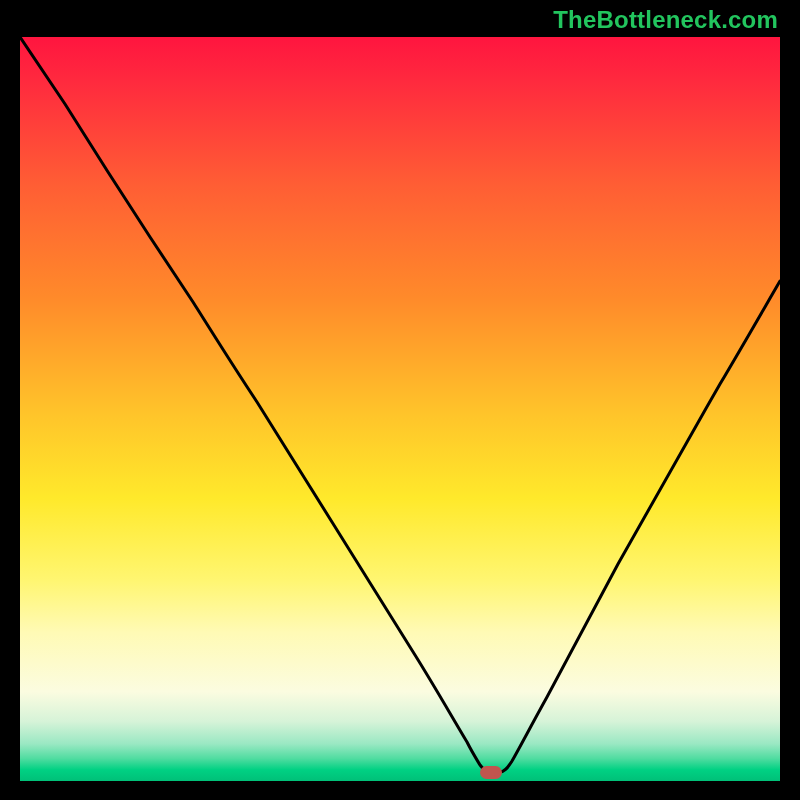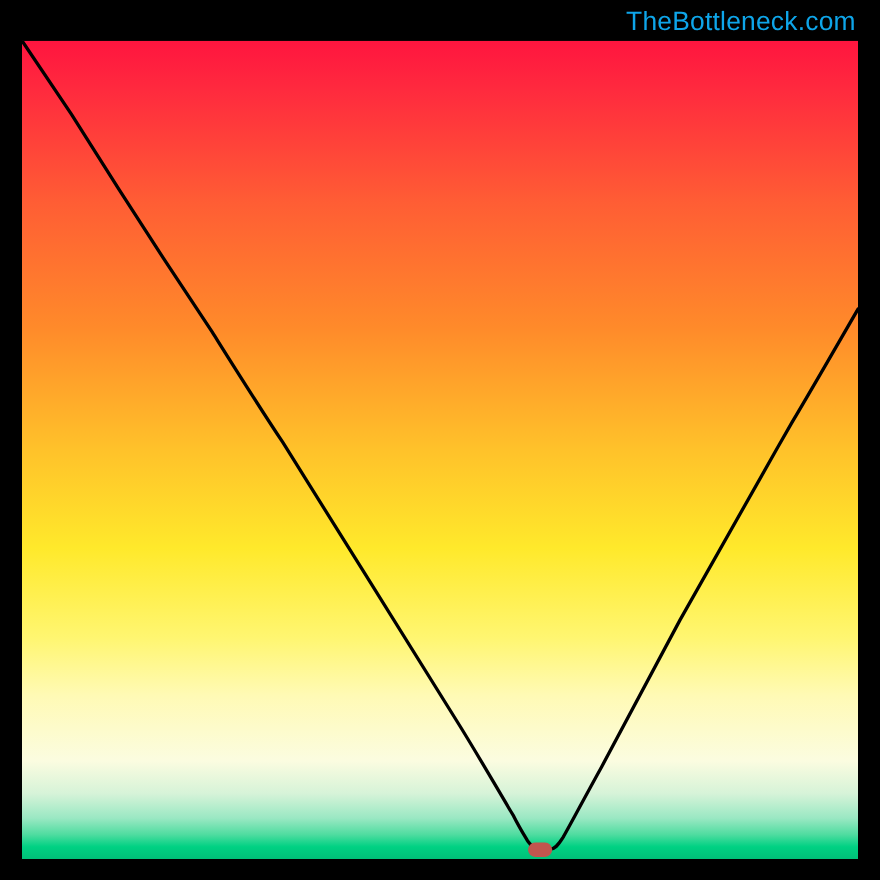--- a/index.html
+++ b/index.html
@@ -26,23 +26,23 @@
   }
   .plot svg {
     display: block;
     width: 760px;
     height: 744px;
   }
   .watermark {
     position: absolute;
     top: 6px;
     right: 22px;
-    color: #0ea5e9;
+    color: #22c55e;
     font-size: 24px;
-    font-weight: 400;
+    font-weight: 700;
     letter-spacing: 0.2px;
   }
 </style>
 </head>
 <body>
 
 <div class="frame">
 
   <div class="watermark">TheBottleneck.com</div>
 

